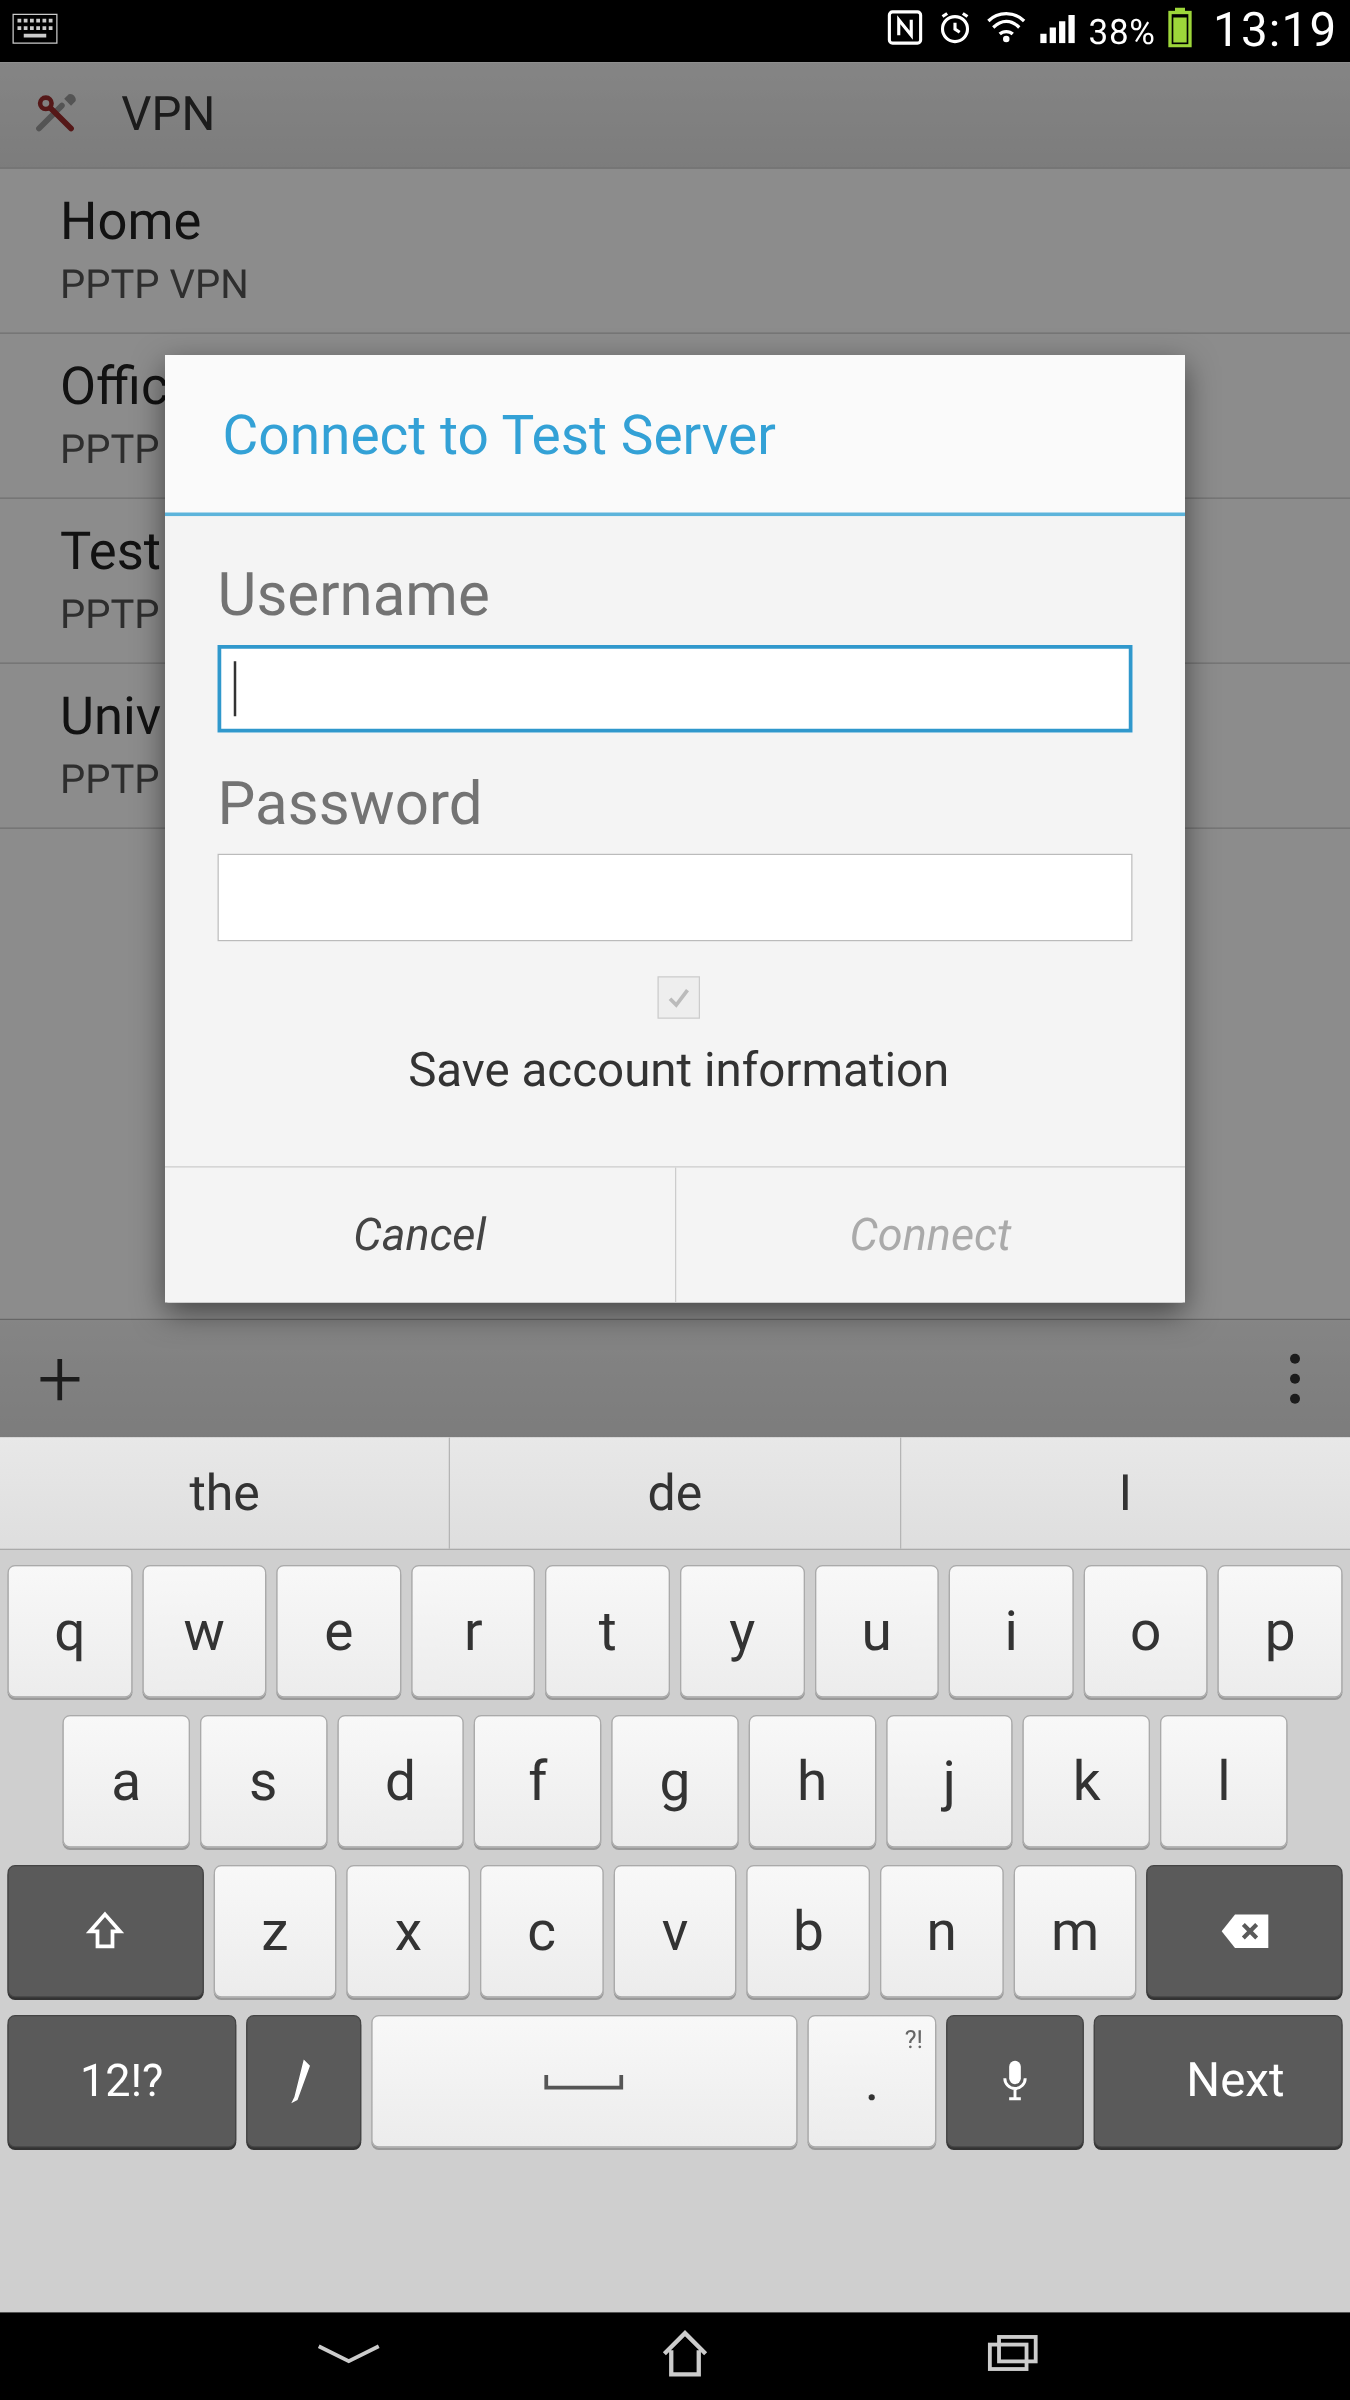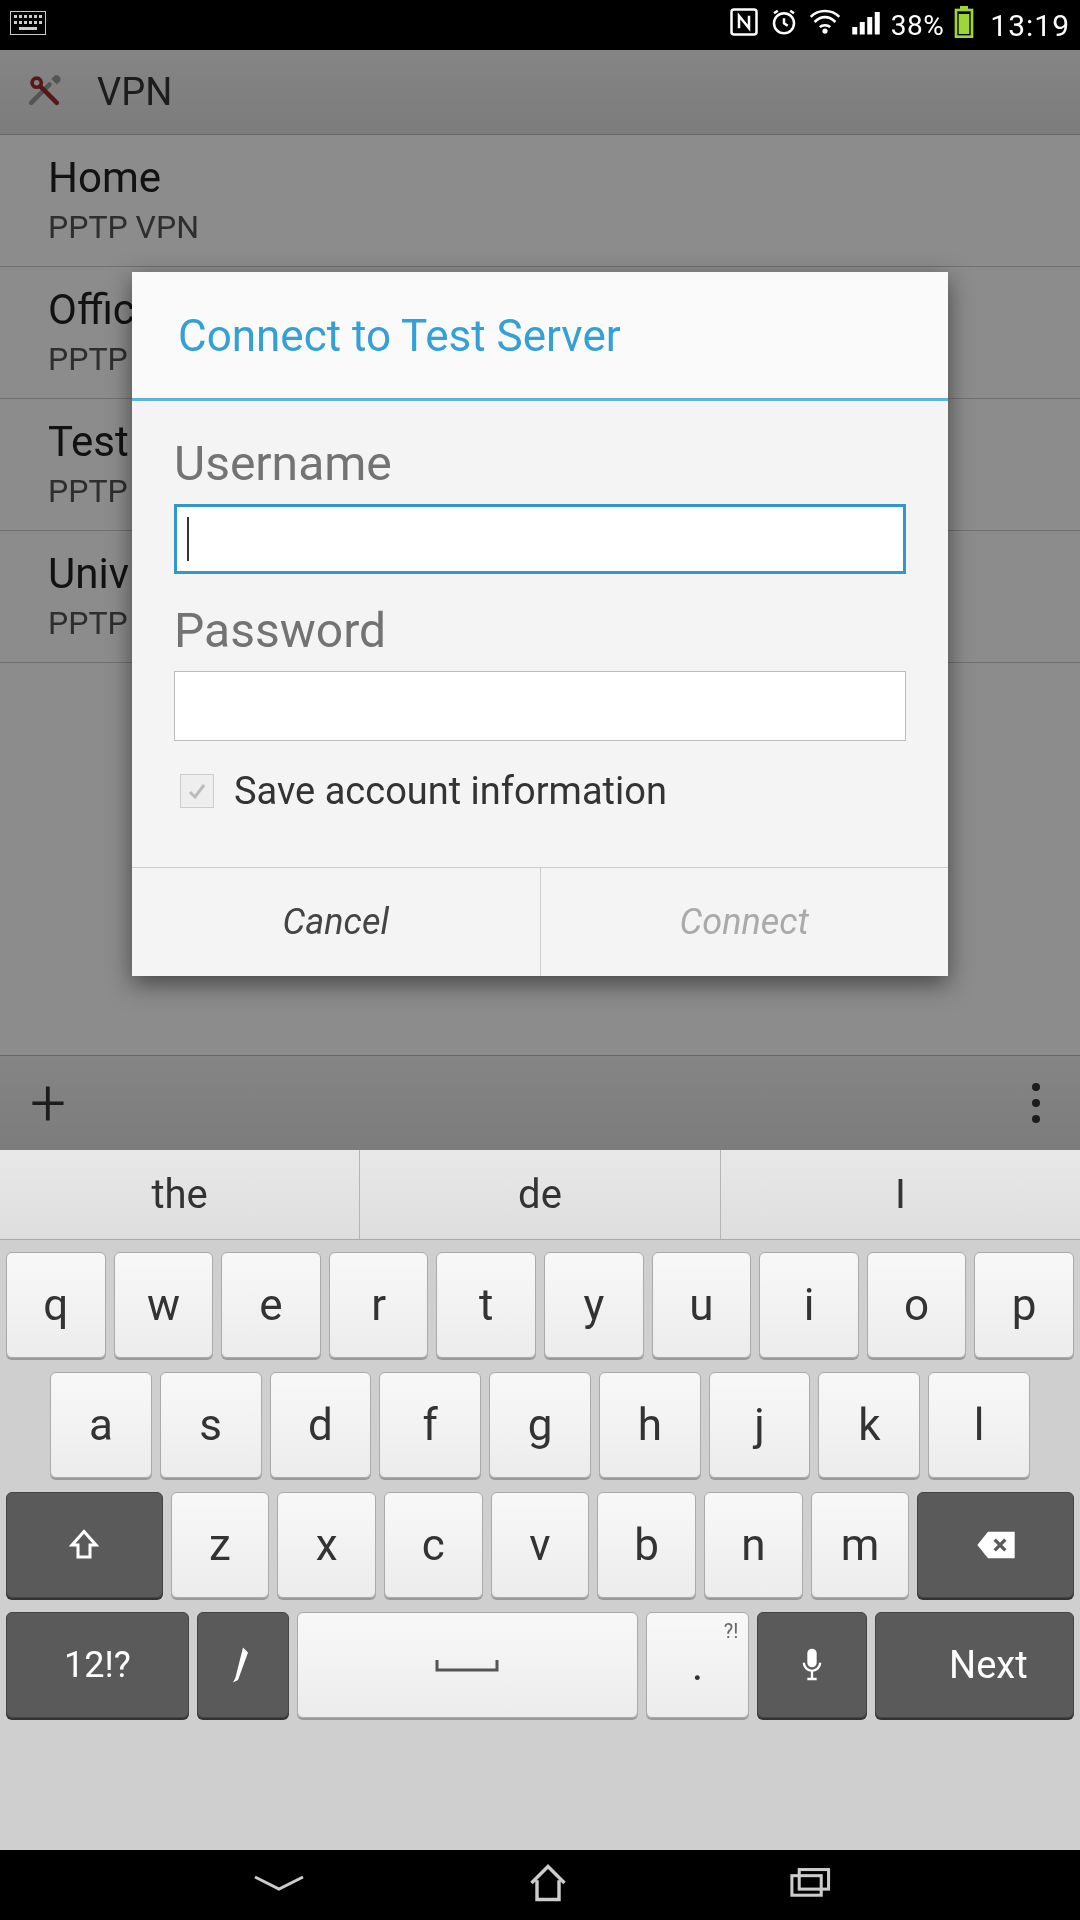--- a/index.html
+++ b/index.html
@@ -20,21 +20,21 @@
     color: #fff;
     display: flex;
     align-items: center;
     padding: 0 10px;
     font-size: 28px;
   }
   .status-left { display: flex; align-items: center; gap: 12px; }
   .status-right { margin-left: auto; display: flex; align-items: center; gap: 10px; }
   .status-right svg { fill: #fff; }
   .battery-pct { font-size: 28px; letter-spacing: 0.5px; }
-  .clock { font-size: 30px; letter-spacing: 1px; margin-left: 6px; }
+  .clock { font-size: 38px; letter-spacing: 1px; margin-left: 6px; }
   
   
   .app-area {
     position: absolute;
     top: 50px;
     left: 0;
     right: 0;
     bottom: 70px;
     background: #fff;
   }
@@ -79,21 +79,21 @@
   
   .scrim {
     position: absolute;
     inset: 0;
     background: rgba(0,0,0,0.45);
   }
   
   
   .dialog {
     position: absolute;
-    top: 272px;
+    top: 284px;
     left: 132px;
     width: 816px;
     background: #f4f4f4;
     border-radius: 3px;
     box-shadow: 0 8px 25px rgba(0,0,0,0.5);
     display: flex;
     flex-direction: column;
   }
   .dialog-title {
     padding: 38px 46px 36px;
@@ -123,21 +123,21 @@
   }
   .text-input.focused::after {
     content: '';
     position: absolute;
     left: 10px; top: 10px; bottom: 10px;
     width: 2px;
     background: #333;
     animation: blink 1s infinite;
   }
   @keyframes blink { 50% { opacity: 0; } }
-  .save-row { display: flex; align-items: center; gap: 20px; margin-top: 6px; padding-left: 6px;}
+  .save-row { display: flex; align-items: center; gap: 20px; margin-top: 6px; padding-left: 6px; flex-direction: column;}
   .checkbox {
     width: 34px; height: 34px;
     border: 1px solid #ccc;
     background: #eee;
     display: flex; align-items: center; justify-content: center;
   }
   .checkbox svg { stroke: #bbb; fill: none; stroke-width: 3; }
   .save-label { font-size: 38px; color: #333; }
   .dialog-buttons {
     display: flex;

